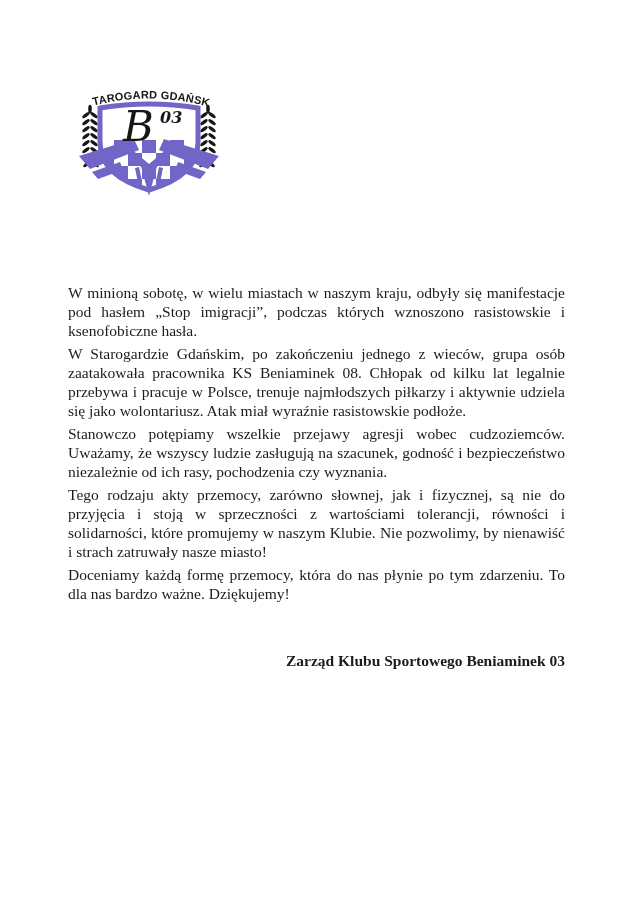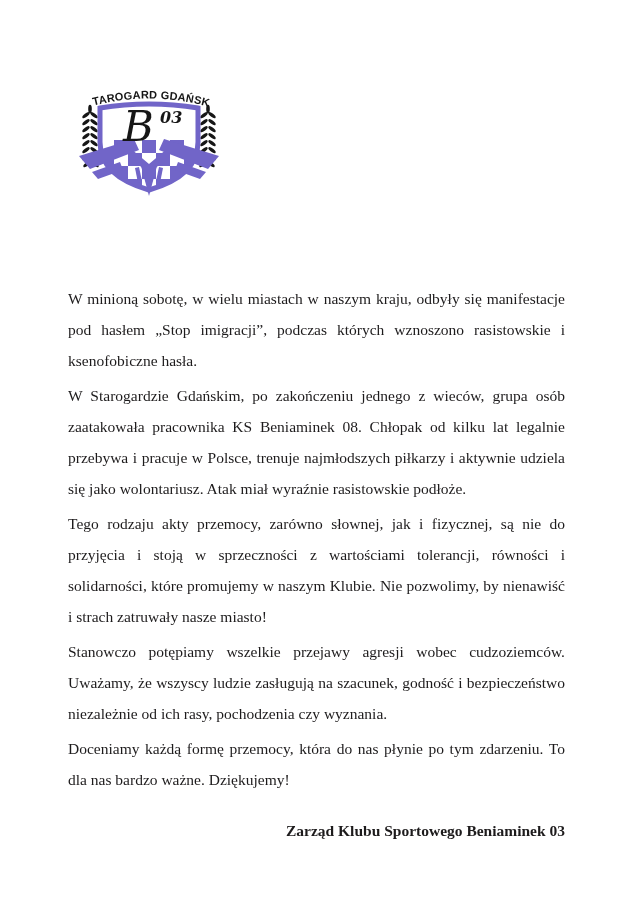--- a/index.html
+++ b/index.html
@@ -25,29 +25,29 @@
     top: 84px;
     width: 142px;
     height: 122px;
   }
   .doc-text {
     position: absolute;
     left: 68px;
     top: 283px;
     width: 497px;
     font-size: 15.5px;
-    line-height: 31px;
+    line-height: 19px;
     color: #1d1b1c;
     text-align: justify;
   }
   .doc-text p {
     margin: 0 0 4px 0;
   }
   .doc-text p.signature {
-    margin-top: 20px;
+    margin-top: 48px;
     text-align: right;
     font-weight: bold;
   }
   .arc-label {
     font-family: "Liberation Sans", sans-serif;
     font-weight: bold;
     letter-spacing: 0.2px;
   }
   .monogram-b {
     font-family: "DejaVu Serif", serif;
@@ -136,19 +136,19 @@
     <text class="monogram-03" x="82" y="39" font-size="16" fill="#161616">03</text>
 
     <text class="arc-label" font-size="11" fill="#161616">
       <textPath href="#arcPath" startOffset="50%" text-anchor="middle">STAROGARD GDAŃSKI</textPath>
     </text>
   </svg>
 
   <div class="doc-text">
     <p>W minioną sobotę, w wielu miastach w naszym kraju, odbyły się manifestacje pod hasłem „Stop imigracji”, podczas których wznoszono rasistowskie i ksenofobiczne hasła.</p>
     <p>W Starogardzie Gdańskim, po zakończeniu jednego z wieców, grupa osób zaatakowała pracownika KS Beniaminek 08. Chłopak od kilku lat legalnie przebywa i pracuje w Polsce, trenuje najmłodszych piłkarzy i aktywnie udziela się jako wolontariusz. Atak miał wyraźnie rasistowskie podłoże.</p>
+    <p>Stanowczo potępiamy wszelkie przejawy agresji wobec cudzoziemców. Uważamy, że wszyscy ludzie zasługują na szacunek, godność i bezpieczeństwo niezależnie od ich rasy, pochodzenia czy wyznania.</p>
     <p>Tego rodzaju akty przemocy, zarówno słownej, jak i fizycznej, są nie do przyjęcia i stoją w sprzeczności z wartościami tolerancji, równości i solidarności, które promujemy w naszym Klubie. Nie pozwolimy, by nienawiść i strach zatruwały nasze miasto!</p>
-    <p>Stanowczo potępiamy wszelkie przejawy agresji wobec cudzoziemców. Uważamy, że wszyscy ludzie zasługują na szacunek, godność i bezpieczeństwo niezależnie od ich rasy, pochodzenia czy wyznania.</p>
     <p>Doceniamy każdą formę przemocy, która do nas płynie po tym zdarzeniu. To dla nas bardzo ważne. Dziękujemy!</p>
     <p class="signature">Zarząd Klubu Sportowego Beniaminek 03</p>
   </div>
 
 </div>
 
 </body></html>

